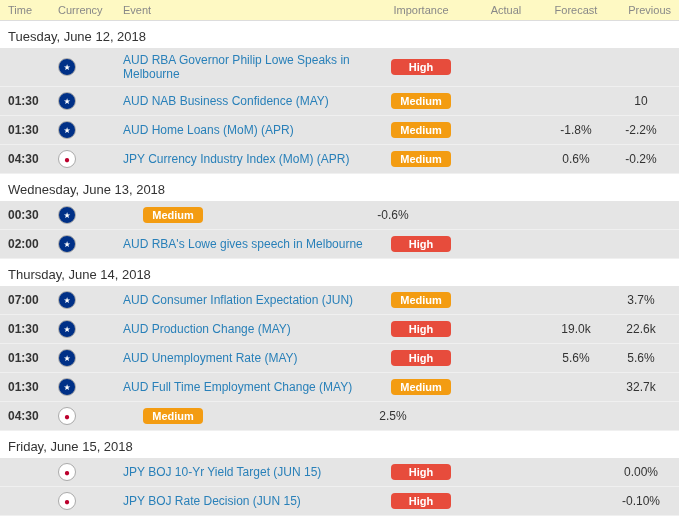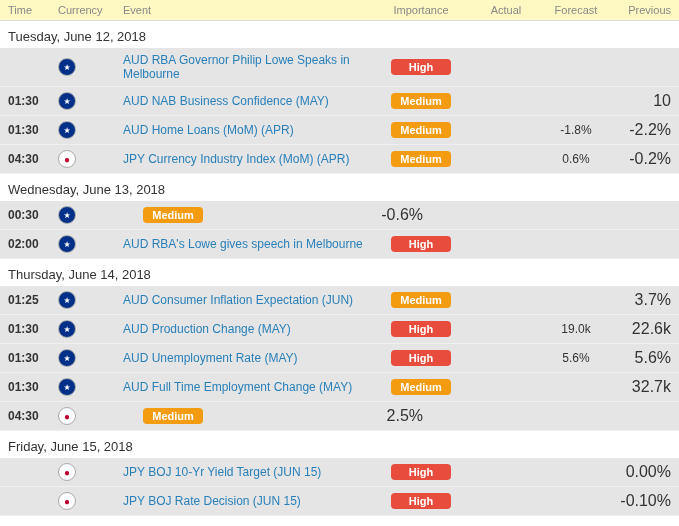--- a/index.html
+++ b/index.html
@@ -124,22 +124,22 @@
       color: #333;
     }
     .col-forecast-cell {
       width: 70px;
       text-align: center;
       font-size: 12px;
       color: #333;
     }
     .col-previous-cell {
       width: 60px;
-      text-align: right;
-      font-size: 16px;
+      text-align: center;
+      font-size: 12px;
       color: #333;
     }
     .col-time-cell {
       width: 50px;
       font-size: 12px;
       color: #333;
       font-weight: bold;
     }
   </style>
 </head>
@@ -224,21 +224,21 @@
         <span class="currency-label"></span>
       </div>
       <div class="col-event-cell"><a class="event-link" href="#">AUD RBA's Lowe gives speech in Melbourne</a></div>
       <div class="col-importance-cell"><span class="badge badge-high">High</span></div>
       <div class="col-actual-cell"></div>
       <div class="col-forecast-cell"></div>
       <div class="col-previous-cell"></div>
     </div>
     <div class="day-header">Thursday, June 14, 2018</div>
     <div class="event-row">
-      <div class="col-time-cell">01:25</div>
+      <div class="col-time-cell">07:00</div>
       <div class="col-currency-cell">
         <span class="flag flag-aud"></span>
         <span class="currency-label"></span>
       </div>
       <div class="col-event-cell"><a class="event-link" href="#">AUD Consumer Inflation Expectation (JUN)</a></div>
       <div class="col-importance-cell"><span class="badge badge-medium">Medium</span></div>
       <div class="col-actual-cell"></div>
       <div class="col-forecast-cell"></div>
       <div class="col-previous-cell">3.7%</div>
     </div>

